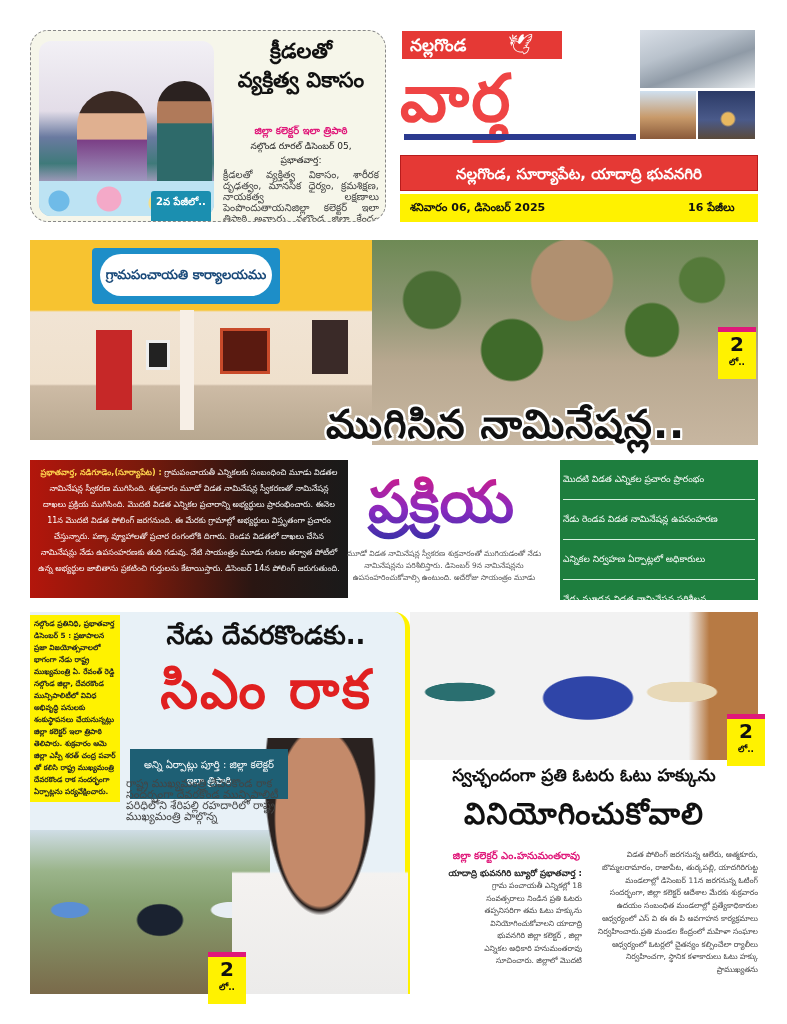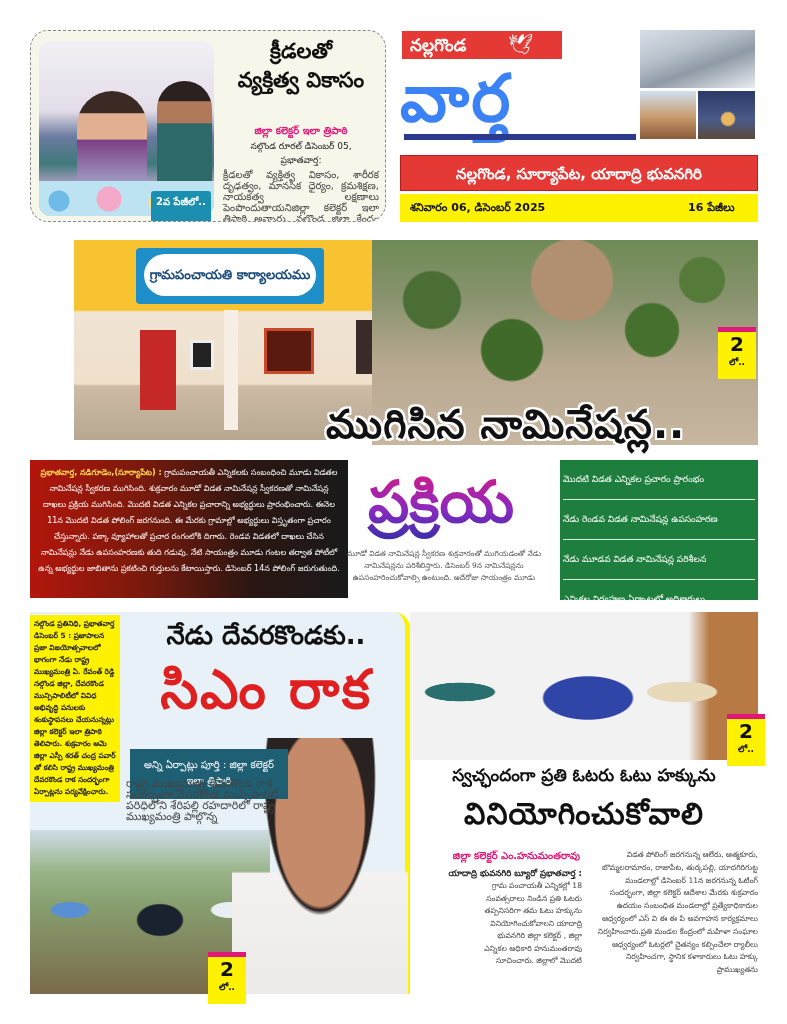--- a/index.html
+++ b/index.html
@@ -27,33 +27,33 @@
   }
   .teaser-title { left: 190px; top: 6px; width: 160px; text-align: center; font-size: 21px; font-weight: bold; line-height: 29px; color: #111; }
   .teaser-byline { left: 190px; top: 94px; width: 160px; text-align: center; font-size: 10px; font-weight: bold; color: #e0187a; }
   .teaser-dateline { left: 190px; top: 110px; width: 160px; text-align: center; font-size: 9px; color: #222; }
   .teaser-source { left: 190px; top: 124px; width: 160px; text-align: center; font-size: 9px; color: #222; }
   .teaser-body { left: 192px; top: 138px; width: 156px; font-size: 10px; line-height: 11px; color: #444; text-align: justify; }
 
   
   .mast-brand-top { left: 402px; top: 31px; width: 160px; height: 28px; background: #e53935; color: #fff; font-size: 17px; font-weight: bold; line-height: 28px; padding-left: 8px; }
   .mast-bird { left: 508px; top: 32px; font-size: 20px; color: #fff; }
-  .mast-logo { left: 400px; top: 58px; width: 238px; height: 80px; font-family: "DejaVu Serif", serif; font-size: 66px; font-weight: bold; color: #3b82f6; line-height: 80px; letter-spacing: 2px; }
+  .mast-logo { left: 400px; top: 58px; width: 238px; height: 80px; font-family: "DejaVu Serif", serif; font-size: 66px; font-weight: bold; color: #ef4444; line-height: 80px; letter-spacing: 2px; }
   .mast-underline { left: 404px; top: 134px; width: 232px; height: 6px; background: #2b3a8f; }
   .mast-img1 { left: 640px; top: 30px; width: 115px; height: 58px; background: linear-gradient(160deg,#d8dee6 0%,#b9c2cc 35%,#8f9aa6 60%,#e8ecef 100%); }
   .mast-img2 { left: 640px; top: 91px; width: 56px; height: 48px; background: linear-gradient(180deg,#cfe0f0 0%,#c89a6a 55%,#8a5a3a 100%); }
   .mast-img3 { left: 698px; top: 91px; width: 57px; height: 48px; background: radial-gradient(circle at 30px 28px,#e8b860 6px,transparent 8px), linear-gradient(180deg,#2b3a66 0%,#4a5a8a 60%,#5a4a3a 100%); }
   .mast-regions { left: 400px; top: 155px; width: 358px; height: 36px; background: #e53935; color: #fff; font-size: 15px; font-weight: bold; line-height: 36px; text-align: center; border: 1px solid #b71c1c; }
   .mast-dateband { left: 400px; top: 194px; width: 358px; height: 28px; background: #fff200; }
   .mast-date { left: 410px; top: 194px; font-size: 11px; font-weight: bold; line-height: 28px; color: #111; }
   .mast-pages { left: 688px; top: 194px; font-size: 11px; font-weight: bold; line-height: 28px; color: #111; }
 
   
   .lead-photo-left { left: 30px; top: 240px; width: 345px; height: 200px; overflow: hidden;
-    background: linear-gradient(180deg,#f7c330 0%,#f7c330 35%,#f1e4d4 36%,#efe0cc 72%,#cdbba5 73%,#b8a890 100%); margin-left: 44px; }
+    background: linear-gradient(180deg,#f7c330 0%,#f7c330 35%,#f1e4d4 36%,#efe0cc 72%,#cdbba5 73%,#b8a890 100%); }
   .lp-sign { left: 62px; top: 8px; width: 188px; height: 56px; background: #1d8ec8; border-radius: 4px; }
   .lp-sign-inner { left: 70px; top: 14px; width: 172px; height: 42px; background: #fff; border-radius: 22px; color: #1a4a7a; font-size: 13px; font-weight: bold; line-height: 42px; text-align: center; }
   .lp-door { left: 66px; top: 90px; width: 36px; height: 80px; background: #c62828; }
   .lp-win1 { left: 116px; top: 100px; width: 24px; height: 30px; background: #222; border: 3px solid #eee; }
   .lp-win2 { left: 190px; top: 88px; width: 50px; height: 46px; background: #5a1a10; border: 3px solid #c84a2a; }
   .lp-win3 { left: 282px; top: 80px; width: 36px; height: 54px; background: #3a2a28; }
   .lp-pillar { left: 150px; top: 70px; width: 14px; height: 120px; background: #f7efe6; }
   .lead-photo-right { left: 372px; top: 240px; width: 386px; height: 205px;
     background:
       radial-gradient(circle at 60px 60px,#4b6e35 28px,transparent 30px),
@@ -172,22 +172,22 @@
     <span class="kicker">ప్రభాతవార్త, నడిగూడెం,(సూర్యాపేట) :</span>
     <span>గ్రామపంచాయతీ ఎన్నికలకు సంబంధించి మూడు విడతల నామినేషన్ల స్వీకరణ ముగిసింది. శుక్రవారం మూడో విడత నామినేషన్ల స్వీకరణతో నామినేషన్ల దాఖలు ప్రక్రియ ముగిసింది. మొదటి విడత ఎన్నికల ప్రచారాన్ని అభ్యర్థులు ప్రారంభించారు. ఈనెల 11న మొదటి విడత పోలింగ్ జరగనుంది. ఈ మేరకు గ్రామాల్లో అభ్యర్థులు విస్తృతంగా ప్రచారం చేస్తున్నారు. పక్కా వ్యూహాలతో ప్రచార రంగంలోకి దిగారు. రెండవ విడతలో దాఖలు చేసిన నామినేషన్లు నేడు ఉపసంహరణకు తుది గడువు. నేటి సాయంత్రం మూడు గంటల తర్వాత పోటీలో ఉన్న అభ్యర్థుల జాబితాను ప్రకటించి గుర్తులను కేటాయిస్తారు. డిసెంబర్ 14న పోలింగ్ జరుగుతుంది.</span>
   </p>
 </div>
 <div class="abs lead-word">ప్రక్రియ</div>
 <div class="abs lead-sub">మూడో విడత నామినేషన్ల స్వీకరణ శుక్రవారంతో ముగియడంతో నేడు నామినేషన్లను పరిశీలిస్తారు. డిసెంబర్ 9న నామినేషన్లను ఉపసంహరించుకోవాల్సి ఉంటుంది. అదేరోజు సాయంత్రం మూడు</div>
 
 <div class="abs lead-bullets">
   <div class="lead-bullet">మొదటి విడత ఎన్నికల ప్రచారం ప్రారంభం</div>
   <div class="lead-bullet">నేడు రెండవ విడత నామినేషన్ల ఉపసంహరణ</div>
+  <div class="lead-bullet">ఎన్నికల నిర్వహణ ఏర్పాట్లలో అధికారులు</div>
   <div class="lead-bullet">నేడు మూడవ విడత నామినేషన్ల పరిశీలన</div>
-  <div class="lead-bullet">ఎన్నికల నిర్వహణ ఏర్పాట్లలో అధికారులు</div>
   <div class="lead-bullet">నేటి నుండి మొదటి విడత పోస్టల్ బ్యాలెట్</div>
 </div>
 
 <div class="abs cm-frame"></div>
 <div class="abs cm-photo-people"></div>
 <div class="abs cm-portrait"></div>
 <div class="abs cm-sidebar">
   <p class="cm-sidebar-text">నల్గొండ ప్రతినిధి, ప్రభాతవార్త డిసెంబర్ 5 : ప్రజాపాలన ప్రజా విజయోత్సవాలలో భాగంగా నేడు రాష్ట్ర ముఖ్యమంత్రి ఏ. రేవంత్ రెడ్డి నల్గొండ జిల్లా, దేవరకొండ మున్సిపాలిటీలో వివిధ అభివృద్ధి పనులకు శంకుస్థాపనలు చేయనున్నట్లు జిల్లా కలెక్టర్ ఇలా త్రిపాఠి తెలిపారు. శుక్రవారం ఆమె జిల్లా ఎస్పీ శరత్ చంద్ర పవార్ తో కలిసి రాష్ట్ర ముఖ్యమంత్రి దేవరకొండ రాక సందర్భంగా ఏర్పాట్లను పర్యవేక్షించారు.</p>
 </div>
 <div class="abs cm-kicker">నేడు దేవరకొండకు..</div>

